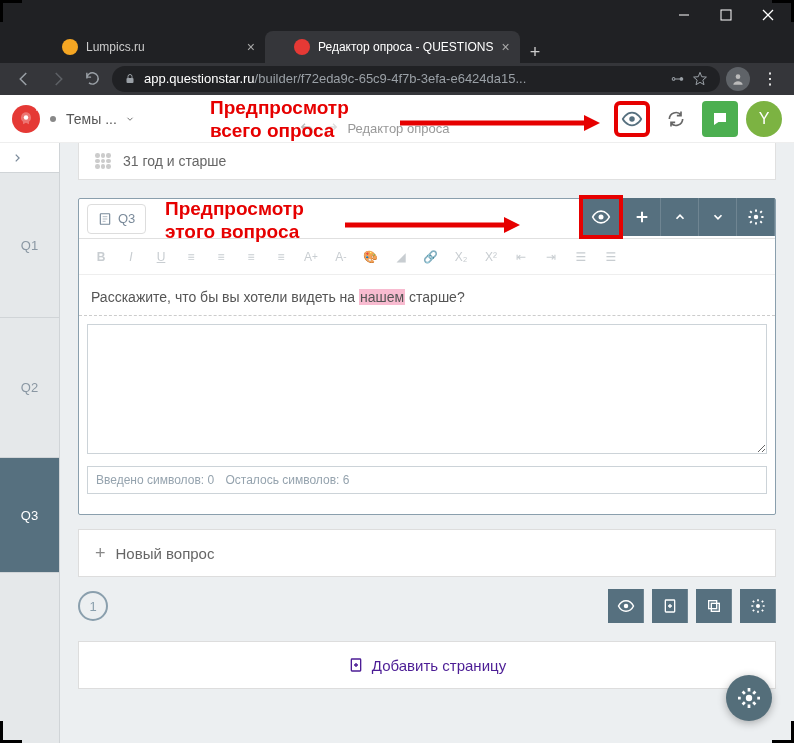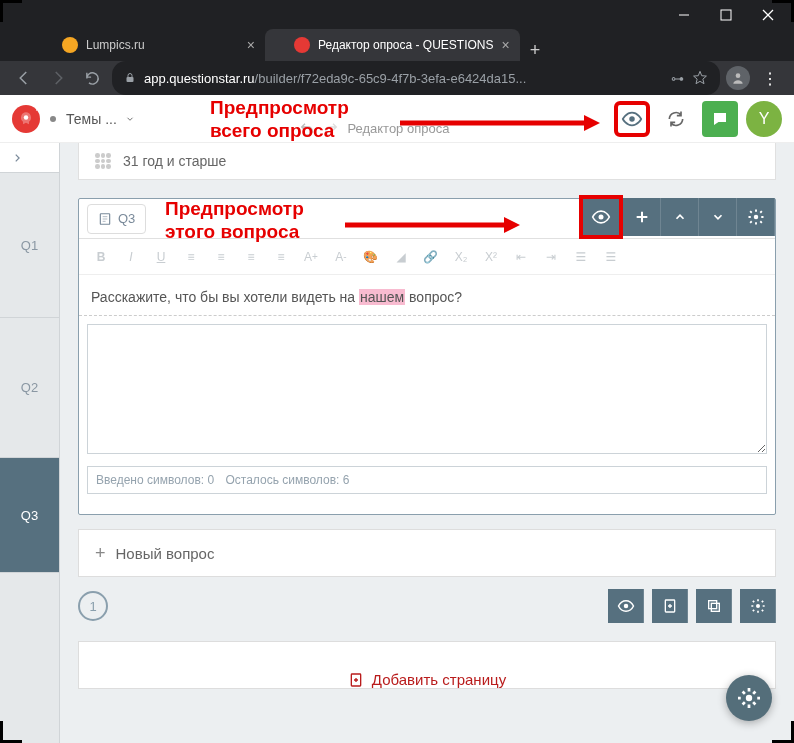--- a/index.html
+++ b/index.html
@@ -12,21 +12,21 @@
 .tabs-row { display: flex; height: 32px; align-items: flex-end; padding-left: 50px; }
 .tab { height: 32px; display: flex; align-items: center; padding: 0 10px 0 12px; color: #ccc; font-size: 12px; gap: 8px; min-width: 215px; position: relative; }
 .tab.inactive { background: #202124; }
 .tab.active { background: #35363a; border-radius: 8px 8px 0 0; color: #fff; padding-left: 29px; }
 .tab .favicon { width: 16px; height: 16px; border-radius: 50%; flex-shrink: 0; }
 .tab .close { color: #aaa; margin-left: auto; font-size: 14px; cursor: pointer; }
 .tab-new { color: #ccc; font-size: 18px; padding: 0 10px; cursor: pointer; }
 .address-row { background: #35363a; height: 35px; display: flex; align-items: center; padding: 0 10px; gap: 6px; }
 .nav-btn { width: 28px; height: 28px; display: flex; align-items: center; justify-content: center; color: #9aa0a6; cursor: pointer; border-radius: 50%; }
 .nav-btn.forward { opacity: 0.4; }
-.url-bar { flex: 1; background: #202124; border-radius: 14px; height: 34px; display: flex; align-items: center; padding: 0 12px; color: #9aa0a6; font-size: 13px; gap: 8px; }
+.url-bar { flex: 1; background: #202124; border-radius: 14px; height: 26px; display: flex; align-items: center; padding: 0 12px; color: #9aa0a6; font-size: 13px; gap: 8px; }
 .url-bar .url-text { flex: 1; overflow: hidden; white-space: nowrap; }
 .url-bar .url-text b { color: #fff; font-weight: normal; }
 .addr-right { display: flex; align-items: center; gap: 6px; }
 .key-icon { color: #9aa0a6; font-size: 13px; }
 .star-icon { color: #9aa0a6; }
 .profile-icon { width: 24px; height: 24px; background: #5f6368; border-radius: 50%; display: flex; align-items: center; justify-content: center; }
 .kebab { color: #fff; }
 
 
 .app-header { height: 48px; background: #fff; display: flex; align-items: center; padding: 0 12px; border-bottom: 1px solid #eee; gap: 10px; position: relative; z-index: 2; }
@@ -74,21 +74,21 @@
 .answer-area textarea { width: 100%; height: 130px; border: 1px solid #ccd3d8; resize: both; outline: none; padding: 6px; font-family: inherit; }
 .char-counts { margin: 0 8px 20px; border: 1px solid #ccd3d8; padding: 6px 8px; font-size: 12px; color: #95a3ae; display: flex; gap: 4px; }
 
 .new-question { background: #fff; border: 1px solid #ddd; margin-top: 14px; height: 48px; display: flex; align-items: center; padding: 0 16px; color: #666; font-size: 15px; cursor: pointer; gap: 10px; }
 
 .page-footer { display: flex; align-items: center; margin-top: 12px; gap: 8px; }
 .page-num-box { width: 30px; height: 30px; border-radius: 50%; border: 2px solid #8a9fad; color: #8a9fad; display: flex; align-items: center; justify-content: center; font-size: 13px; }
 .footer-spacer { flex: 1; }
 .footer-btn { width: 36px; height: 34px; background: #56707f; color: #fff; display: flex; align-items: center; justify-content: center; cursor: pointer; border-right: 1px solid rgba(255,255,255,0.15); }
 
-.add-page { background: #fff; border: 1px solid #ddd; margin-top: 18px; height: 48px; display: flex; align-items: flex-end; justify-content: center; color: #b91c1c; font-size: 15px; cursor: pointer; gap: 8px; }
+.add-page { background: #fff; border: 1px solid #ddd; margin-top: 18px; height: 48px; display: flex; align-items: center; justify-content: center; color: #4c1d95; font-size: 15px; cursor: pointer; gap: 8px; }
 
 
 .anno { position: absolute; color: #e60000; font-weight: bold; font-size: 19px; z-index: 50; pointer-events: none; line-height: 1.2; }
 .arrow-svg { position: absolute; z-index: 49; pointer-events: none; }
 
 .floaty { position: absolute; right: 22px; bottom: 22px; width: 46px; height: 46px; border-radius: 50%; background: #546e7a; display: flex; align-items: center; justify-content: center; color: #fff; cursor: pointer; box-shadow: 0 2px 8px rgba(0,0,0,0.3); }
 
 
 .corner { position: absolute; width: 22px; height: 22px; border: 3px solid #000; z-index: 100; }
 .corner.tl { top: 0; left: 0; border-right: none; border-bottom: none; }
@@ -329,21 +329,21 @@
         <div class="fmt-btn">🔗</div>
         <div class="fmt-btn">X₂</div>
         <div class="fmt-btn">X²</div>
         <div class="fmt-btn">⇤</div>
         <div class="fmt-btn">⇥</div>
         <div class="fmt-btn">☰</div>
         <div class="fmt-btn">☰</div>
       </div>
 
       <div class="q-prompt">
-        <span>Расскажите, что бы вы хотели видеть на </span><span class="hl">нашем</span><span> вопрос?</span>
+        <span>Расскажите, что бы вы хотели видеть на </span><span class="hl">нашем</span><span> старше?</span>
       </div>
 
       <div class="answer-area">
         <textarea style=""></textarea>
       </div>
       <div class="char-counts">
         <span>Введено символов: 0</span>
         &nbsp;
         <span>Осталось символов: 6</span>
       </div>

